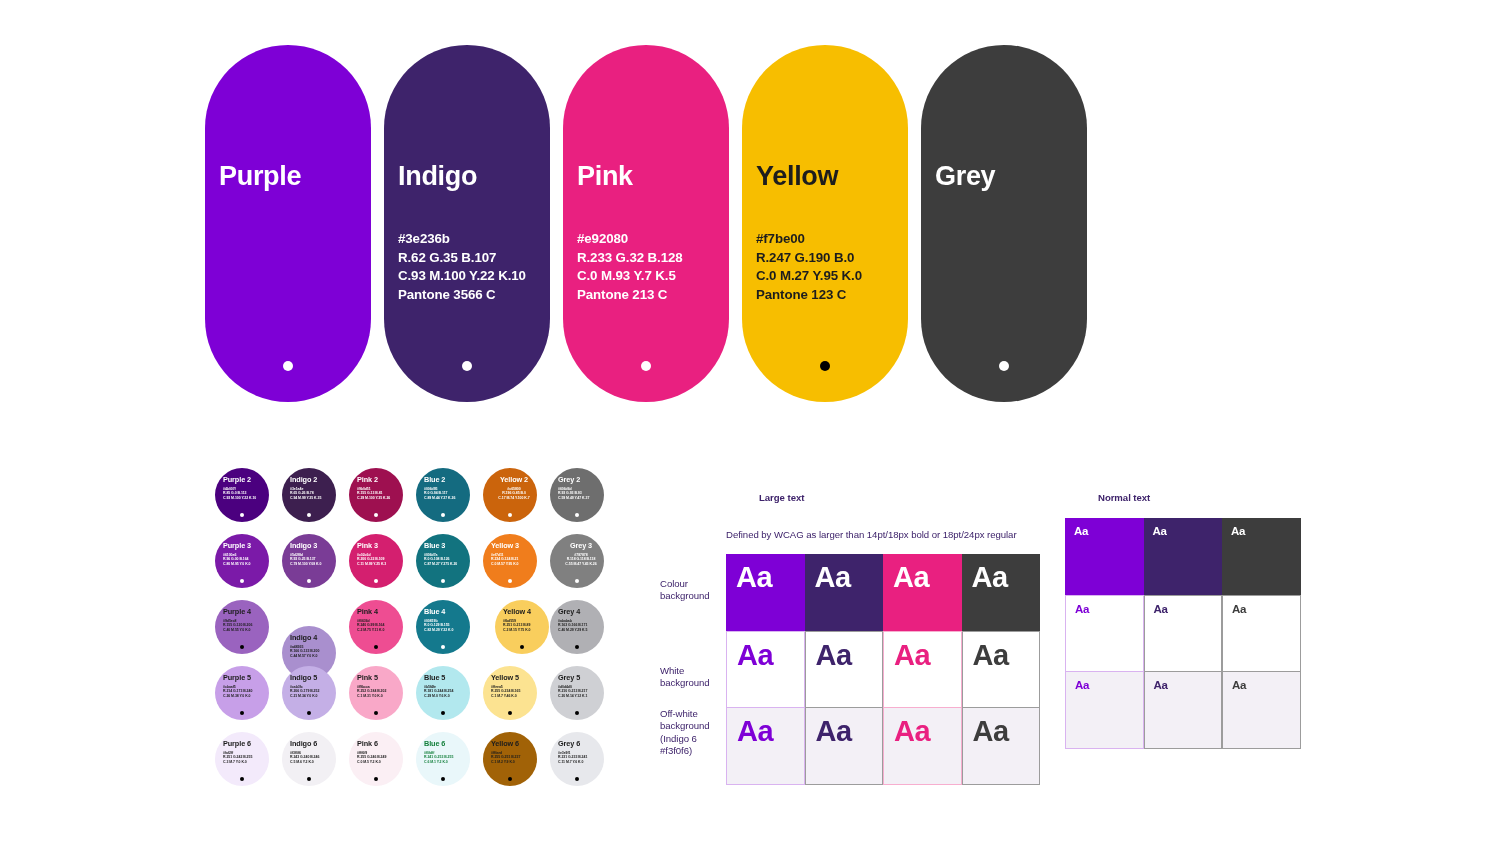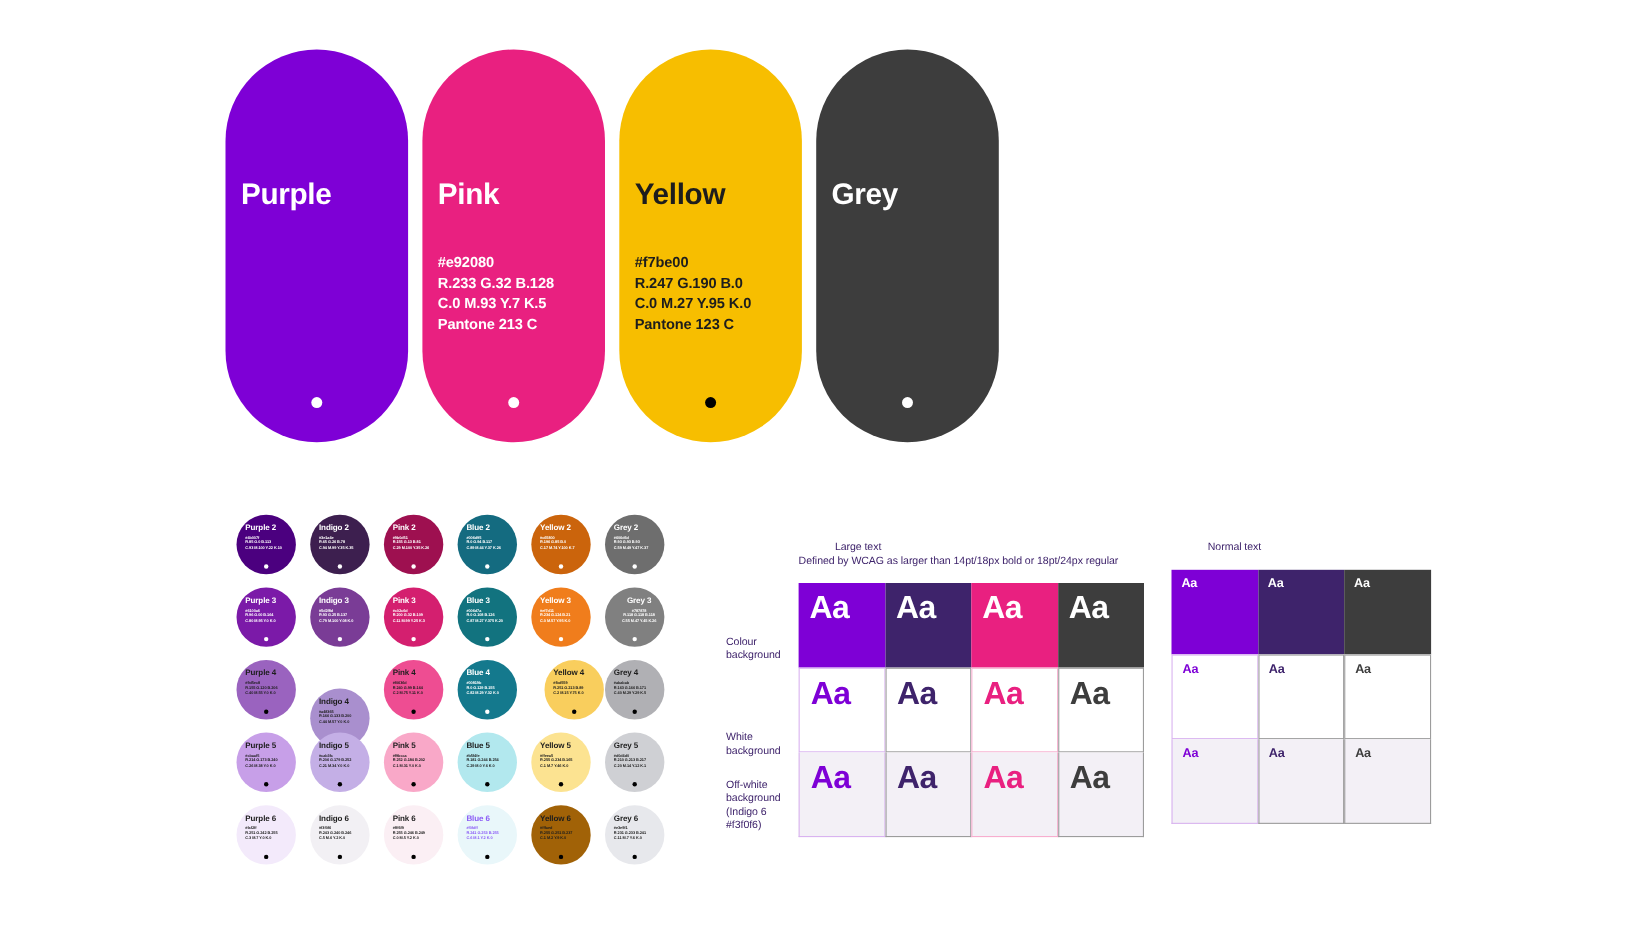--- a/index.html
+++ b/index.html
@@ -60,22 +60,22 @@
   }
   .tint .t-dot{
     position:absolute;left:50%;transform:translateX(-50%);
     bottom:5px;width:4px;height:4px;border-radius:50%;
   }
 
   
   .acc-block{position:absolute;}
   #acc-large{left:726px;top:492px;}
   #acc-normal{left:1065px;top:492px;}
-  .acc-title{font-size:9.6px;font-weight:normal;color:#3e236b;line-height:12.5px;letter-spacing:-.05px;padding-left:33px;}
-  .acc-sub{font-size:9.6px;font-weight:normal;color:#3e236b;line-height:12.5px;letter-spacing:-.05px;}
+  .acc-title{font-size:9.6px;font-weight:bold;color:#3e236b;line-height:12.5px;letter-spacing:-.05px;padding-left:33px;}
+  .acc-sub{font-size:9.6px;font-weight:normal;color:#3e236b;line-height:12.5px;letter-spacing:-.05px;margin-top:24px;}
   .acc-table{display:flex;margin-top:13px;}
   .acc-col{display:flex;flex-direction:column;}
   .acc-cell{
     box-sizing:border-box;
     display:flex;align-items:flex-start;
   }
   
   #acc-large .acc-col{width:78.5px;}
   #acc-large .acc-cell{height:77px;padding:6px 0 0 10px;}
   #acc-large .aa{font-size:29px;font-weight:bold;line-height:34px;letter-spacing:-.5px;}
@@ -91,20 +91,30 @@
   }
 </style>
 </head>
 <body>
 
 <div id="primary-row">
     <div class="capsule" style="background: rgb(126, 0, 214); color: rgb(255, 255, 255);">
       <div class="cap-name">Purple</div>
       <div class="cap-dot" style="background: rgb(255, 255, 255);"></div>
     </div>
+    <div class="capsule" style="background: rgb(62, 35, 107); color: rgb(255, 255, 255);">
+      <div class="cap-name">Indigo</div>
+      <div class="cap-specs">
+        <div>#3e236b</div>
+        <div>R.62 G.35 B.107</div>
+        <div>C.93 M.100 Y.22 K.10</div>
+        <div>Pantone 3566 C</div>
+      </div>
+      <div class="cap-dot" style="background: rgb(255, 255, 255);"></div>
+    </div>
     <div class="capsule" style="background: rgb(233, 32, 128); color: rgb(255, 255, 255);">
       <div class="cap-name">Pink</div>
       <div class="cap-specs">
         <div>#e92080</div>
         <div>R.233 G.32 B.128</div>
         <div>C.0 M.93 Y.7 K.5</div>
         <div>Pantone 213 C</div>
       </div>
       <div class="cap-dot" style="background: rgb(255, 255, 255);"></div>
     </div>
@@ -155,21 +165,21 @@
     <div class="tint-cell">
       <div class="tint" style="background: rgb(20, 107, 128); color: rgb(255, 255, 255);">
         <span class="t-name">Blue 2</span>
         <span class="t-specs">#006d95
 R.0 G.94 B.117
 C.89 M.44 Y.37 K.26</span>
         <span class="t-dot" style="background: rgb(255, 255, 255);"></span>
       </div>
     </div>
     <div class="tint-cell">
-      <div class="tint" style="background: rgb(203, 100, 12); color: rgb(255, 255, 255);">
+      <div class="tint" style="background: rgb(203, 100, 12); color: rgb(255, 255, 255); text-align: center;">
         <span class="t-name">Yellow 2</span>
         <span class="t-specs">#c65800
 R.196 G.85 B.0
 C.17 M.74 Y.100 K.7</span>
         <span class="t-dot" style="background: rgb(255, 255, 255);"></span>
       </div>
     </div>
     <div class="tint-cell">
       <div class="tint" style="background: rgb(110, 110, 110); color: rgb(255, 255, 255);">
         <span class="t-name">Grey 2</span>
@@ -362,21 +372,21 @@
     <div class="tint-cell">
       <div class="tint" style="background: rgb(251, 239, 244); color: rgb(29, 29, 29);">
         <span class="t-name">Pink 6</span>
         <span class="t-specs">#fff6f9
 R.255 G.246 B.249
 C.0 M.5 Y.2 K.0</span>
         <span class="t-dot" style="background: rgb(0, 0, 0);"></span>
       </div>
     </div>
     <div class="tint-cell">
-      <div class="tint" style="background: rgb(233, 247, 250); color: #8b5cf6;">
+      <div class="tint" style="background: rgb(233, 247, 250); color: #15803d;">
         <span class="t-name">Blue 6</span>
         <span class="t-specs">#f0fdff
 R.241 G.253 B.255
 C.6 M.1 Y.2 K.0</span>
         <span class="t-dot" style="background: rgb(0, 0, 0);"></span>
       </div>
     </div>
     <div class="tint-cell">
       <div class="tint" style="background: #a16207; color: rgb(29, 29, 29);">
         <span class="t-name">Yellow 6</span>

